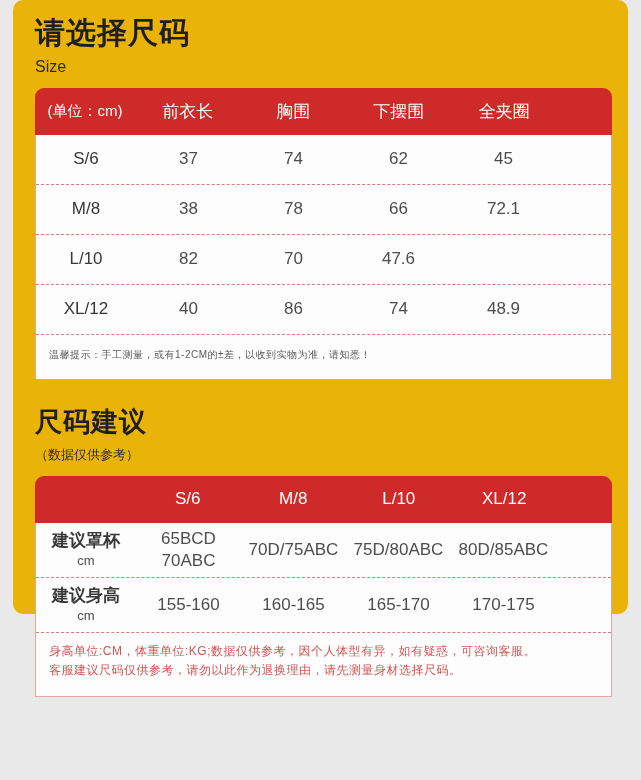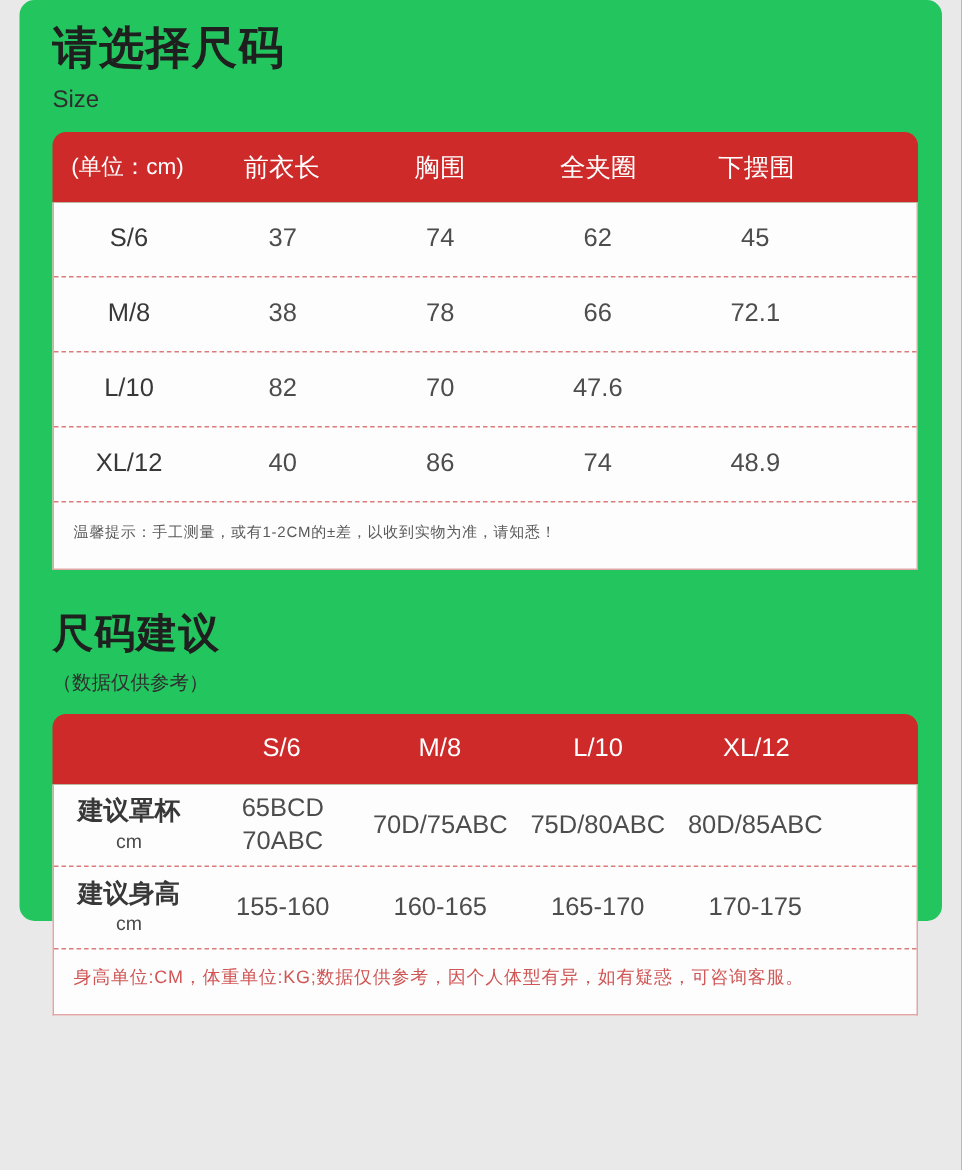--- a/index.html
+++ b/index.html
@@ -7,21 +7,21 @@
   body {
     background: #e9e9e9;
     font-family: "Liberation Sans", "DejaVu Sans", sans-serif;
     position: relative;
     overflow: hidden;
   }
   .card {
     position: absolute;
     left: 13px; top: 0;
     width: 615px; height: 614px;
-    background: #22c55e;
+    background: #eab308;
     border-radius: 10px;
     padding: 16px 16px 0 22px;
   }
   .page-title {
     font-size: 30px;
     font-weight: 800;
     color: #1f1f1f;
     letter-spacing: 1px;
     line-height: 1.15;
   }
@@ -100,22 +100,22 @@
 <div class="card">
 
   <div class="page-title">请选择尺码</div>
   <div class="page-subtitle">Size</div>
 
   <div class="tbl tbl-size">
     <div class="t-header">
       <div class="h-cell unit">(单位：cm)</div>
       <div class="h-cell">前衣长</div>
       <div class="h-cell">胸围</div>
+      <div class="h-cell">下摆围</div>
       <div class="h-cell">全夹圈</div>
-      <div class="h-cell">下摆围</div>
     </div>
     <div class="t-body">
 
       <div class="t-row">
         <div class="cell r-label">S/6</div>
         <div class="cell">37</div>
         <div class="cell">74</div>
         <div class="cell">62</div>
         <div class="cell">45</div>
       </div>
@@ -181,17 +181,18 @@
           <span class="unit-line">cm</span>
         </div>
         <div class="cell">155-160</div>
         <div class="cell">160-165</div>
         <div class="cell">165-170</div>
         <div class="cell">170-175</div>
       </div>
 
       <div class="footer-notes">
         <div>身高单位:CM，体重单位:KG;数据仅供参考，因个人体型有异，如有疑惑，可咨询客服。</div>
+        <div>客服建议尺码仅供参考，请勿以此作为退换理由，请先测量身材选择尺码。</div>
       </div>
     </div>
   </div>
 
 </div>
 
 </body></html>

